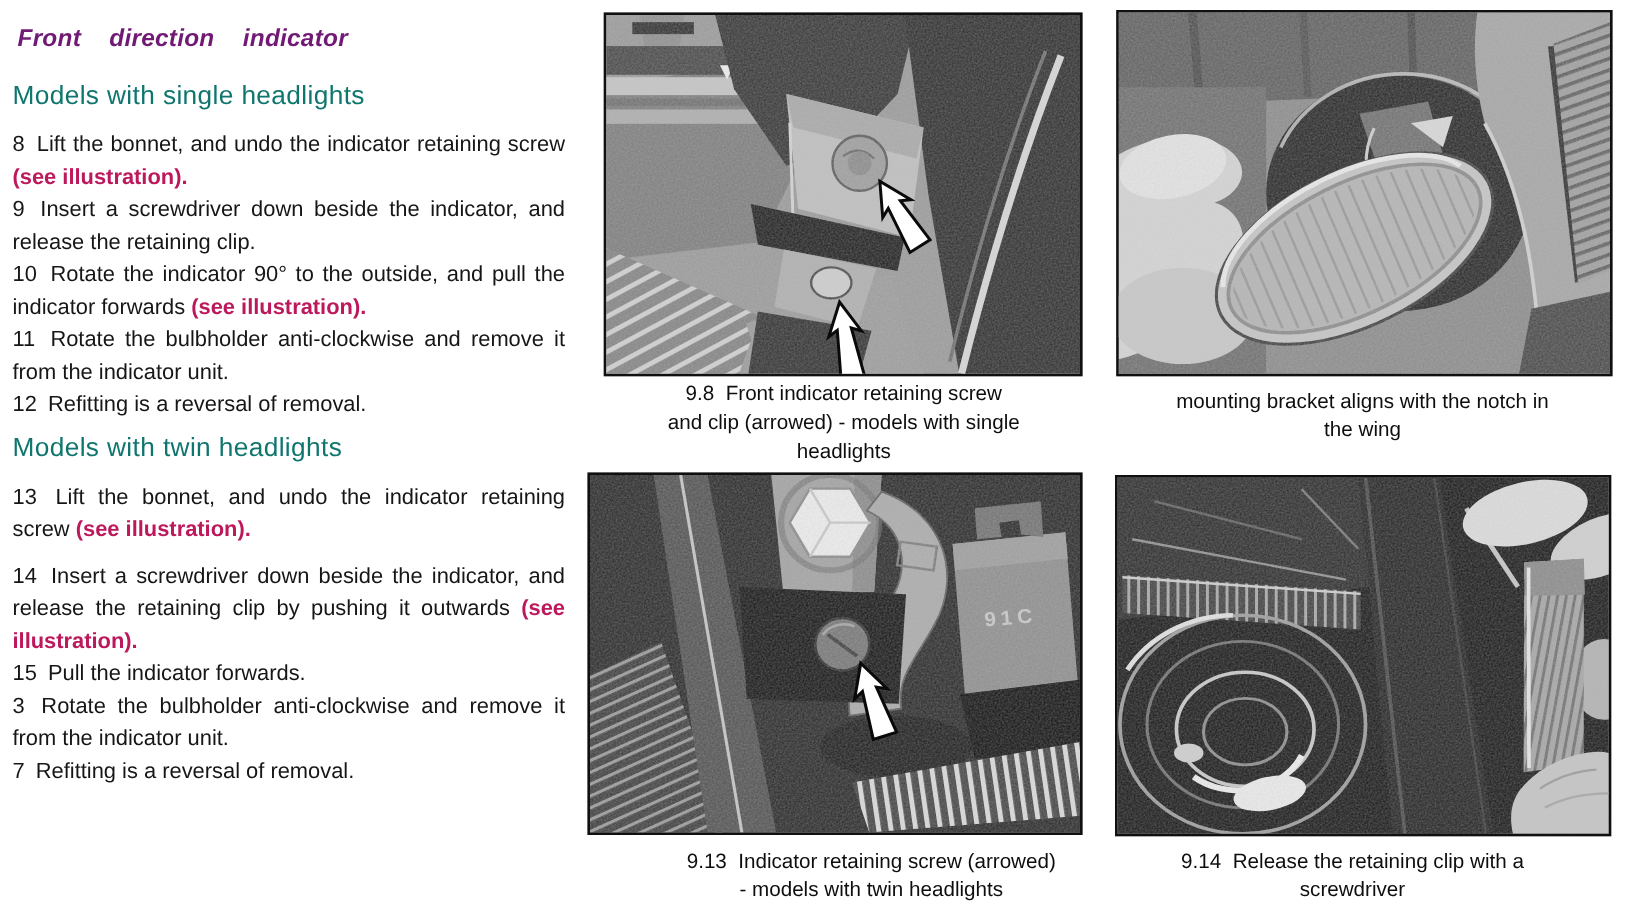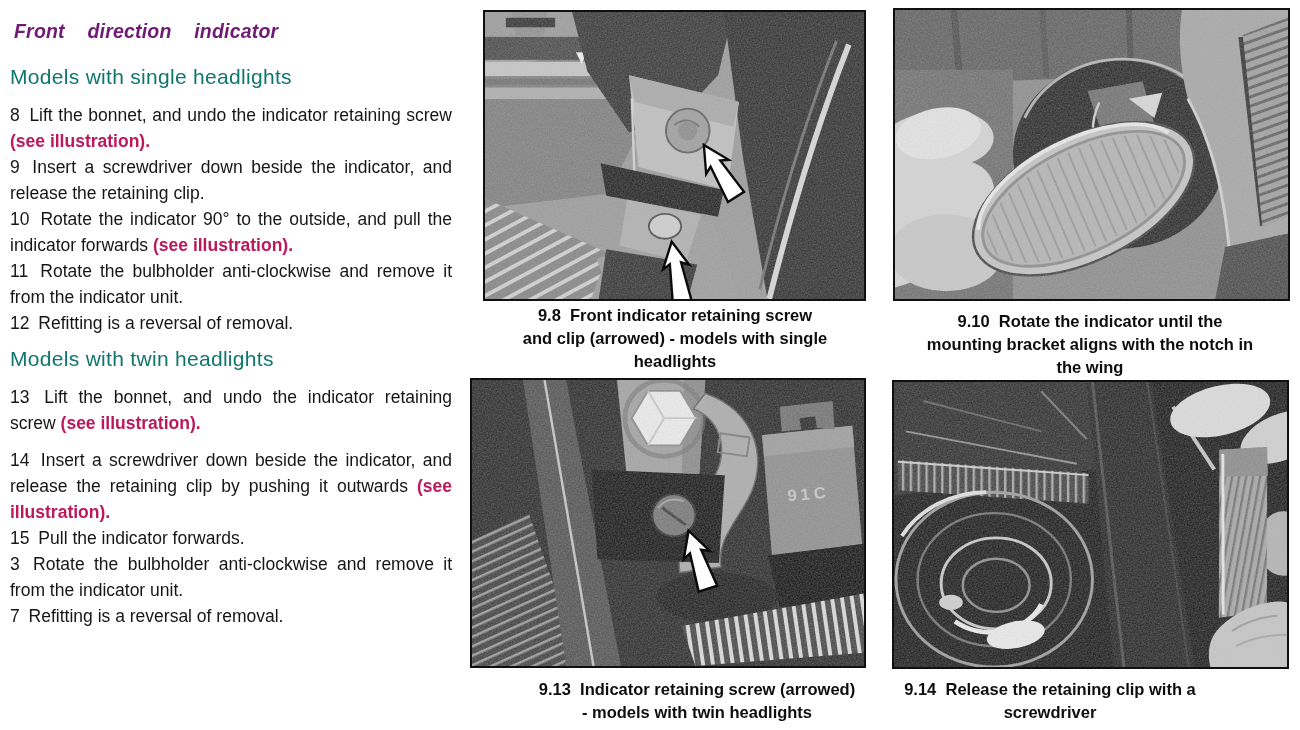--- a/index.html
+++ b/index.html
@@ -20,21 +20,21 @@
     margin:0;font-size:17.5px;line-height:26px;text-align:justify;color:#161616;
   }
   .step .num{padding-right:4px;}
   .step b{font-weight:bold;color:#be185d;}
   .gap-above{margin-top:11px;}
   .photo{
     position:absolute;border:2px solid #101010;background:#8a8a8a;box-sizing:border-box;
   }
   .photo svg{display:block;width:100%;height:100%;}
   .caption{
-    position:absolute;text-align:center;font-weight:bold;font-size:16.5px;
+    position:absolute;text-align:center;font-weight:normal;font-size:16.5px;
     line-height:23px;color:#0e0e0e;
   }
   .capline{white-space:pre;}
 </style>
 </head>
 <body>
 
 <div class="textcol">
   <div class="h1">Front direction indicator</div>
 
@@ -160,21 +160,20 @@
           <line x1="284" y1="140" x2="276" y2="252"></line>
           <line x1="296" y1="140" x2="288" y2="252"></line>
     </g>
     <path d="M82,176 A112,54 0 0 1 300,174" stroke="#ececec" stroke-width="4" fill="none"></path>
   </g>
   <polygon points="336,246 400,232 400,300 326,300" fill="#474747"></polygon>
   <rect width="400" height="300" filter="url(#gr2)" opacity="0.45"></rect>
 </svg>
 </div>
 <div class="caption" style="left:880px;top:310px;width:420px;">
-  <div class="capline">9.10  Rotate the indicator until the</div>
   <div class="capline">mounting bracket aligns with the notch in</div>
   <div class="capline">the wing</div>
 </div>
 
 <div class="photo" style="left:470px;top:378px;width:396px;height:290px;">
 <svg viewBox="0 0 400 300" preserveAspectRatio="none">
   <defs>
     <filter id="gr3">
           <feTurbulence type="fractalNoise" baseFrequency="0.65" numOctaves="2" stitchTiles="stitch"></feTurbulence>
           <feColorMatrix type="matrix" values="0 0 0 0 0.55  0 0 0 0 0.55  0 0 0 0 0.55  0.9 0 0 0 0"></feColorMatrix>
@@ -263,16 +262,16 @@
     <polygon points="322,74 370,66 388,238 340,250" fill="url(#ph4lens)"></polygon>
     <polygon points="322,74 370,66 374,96 326,102" fill="#8a8a8a"></polygon>
     <line x1="326" y1="78" x2="344" y2="246" stroke="#e8e8e8" stroke-width="3"></line>
   </g>
   <path d="M332,258 C352,236 386,228 400,232 L400,300 L322,300 C318,282 322,268 332,258 Z" fill="#c6c6c6"></path>
   <path d="M344,262 q20,-14 46,-16" stroke="#9a9a9a" stroke-width="2" fill="none"></path>
   <path d="M348,278 q22,-12 52,-12" stroke="#a6a6a6" stroke-width="2" fill="none"></path>
   <rect width="400" height="300" filter="url(#gr4)" opacity="0.45"></rect>
 </svg>
 </div>
-<div class="caption" style="left:840px;top:678px;width:420px;">
+<div class="caption" style="left:872px;top:678px;width:420px;">
   <div class="capline">9.14  Release the retaining clip with a</div>
   <div class="capline">screwdriver</div>
 </div>
 
 </body></html>

